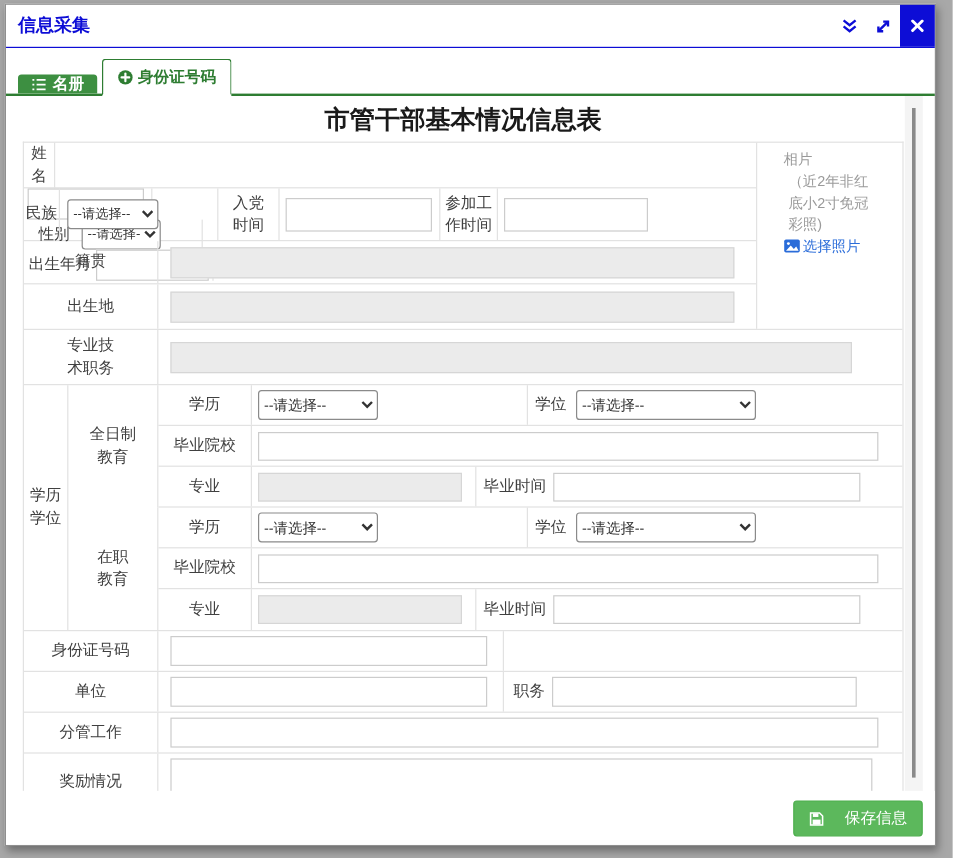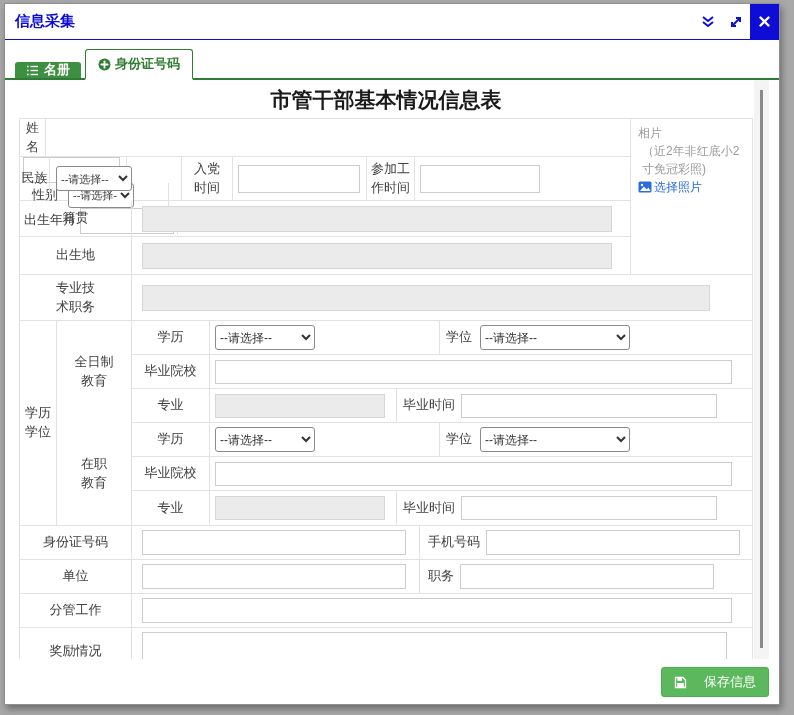--- a/index.html
+++ b/index.html
@@ -36,21 +36,21 @@
   .ctr{justify-content:center;}
   .lbl{font-size:13px;color:var(--lbl);text-align:center;line-height:1.45;}
   input.txt{height:26px;border:1px solid #ccc;background:#fff;padding:0 4px;font-size:13px;font-family:inherit;}
   input.txt:disabled{background:#ebebeb;border-color:#d6d6d6;}
   select.sel{height:25px;font-size:12px;border:1px solid #8a8a8a;border-radius:3px;background:#fff;
              color:#333;font-family:inherit;}
   textarea.txa{border:1px solid #ccc;resize:none;font-family:inherit;font-size:13px;padding:2px 4px;}
   
   .s1{display:flex;border-bottom:1px solid var(--line);}
   .s1main{width:610px;}
-  .s1photo{flex:1;border-left:1px solid var(--line);padding:5px 7px;font-size:12px;color:var(--note);line-height:1.5;}
+  .s1photo{flex:1;border-left:1px solid var(--line);padding:5px 22px;font-size:12px;color:var(--note);line-height:1.5;}
   .photo-link{color:var(--link);display:flex;align-items:center;gap:2px;cursor:pointer;font-size:12px;}
   
   .s3{display:flex;border-bottom:1px solid var(--line);}
   .s3a{width:37px;border-right:1px solid var(--line);display:flex;align-items:center;justify-content:center;}
   .s3rest{flex:1;}
   .s3grp{display:flex;}
   .s3b{width:75px;border-right:1px solid var(--line);display:flex;align-items:center;justify-content:center;}
   .s3rows{flex:1;}
   .s3row{display:flex;height:34px;border-bottom:1px solid var(--line);}
   .s3grp:last-child .s3row:last-child{border-bottom:none;}
@@ -316,24 +316,20 @@
           </div>
         </div>
 
         <div class="r" style="height:34px;">
           <div class="c b ctr" style="width:112px;">
               <span class="lbl">身份证号码</span>
             </div>
           <div class="c b" style="width:288px;">
               <input class="txt" style="width: 264px; margin-left: 10px; height: 25px;">
             </div>
-          <div class="c" style="flex:1;padding-left:8px;">
-            <span class="lbl">手机号码</span>
-            <input class="txt" style="width: 254px; margin-left: 6px; height: 25px;">
-          </div>
         </div>
         <div class="r" style="height:34px;">
           <div class="c b ctr" style="width:112px;">
               <span class="lbl">单位</span>
             </div>
           <div class="c b" style="width:288px;">
               <input class="txt" style="width: 264px; margin-left: 10px; height: 25px;">
             </div>
           <div class="c" style="flex:1;padding-left:8px;">
             <span class="lbl">职务</span>

